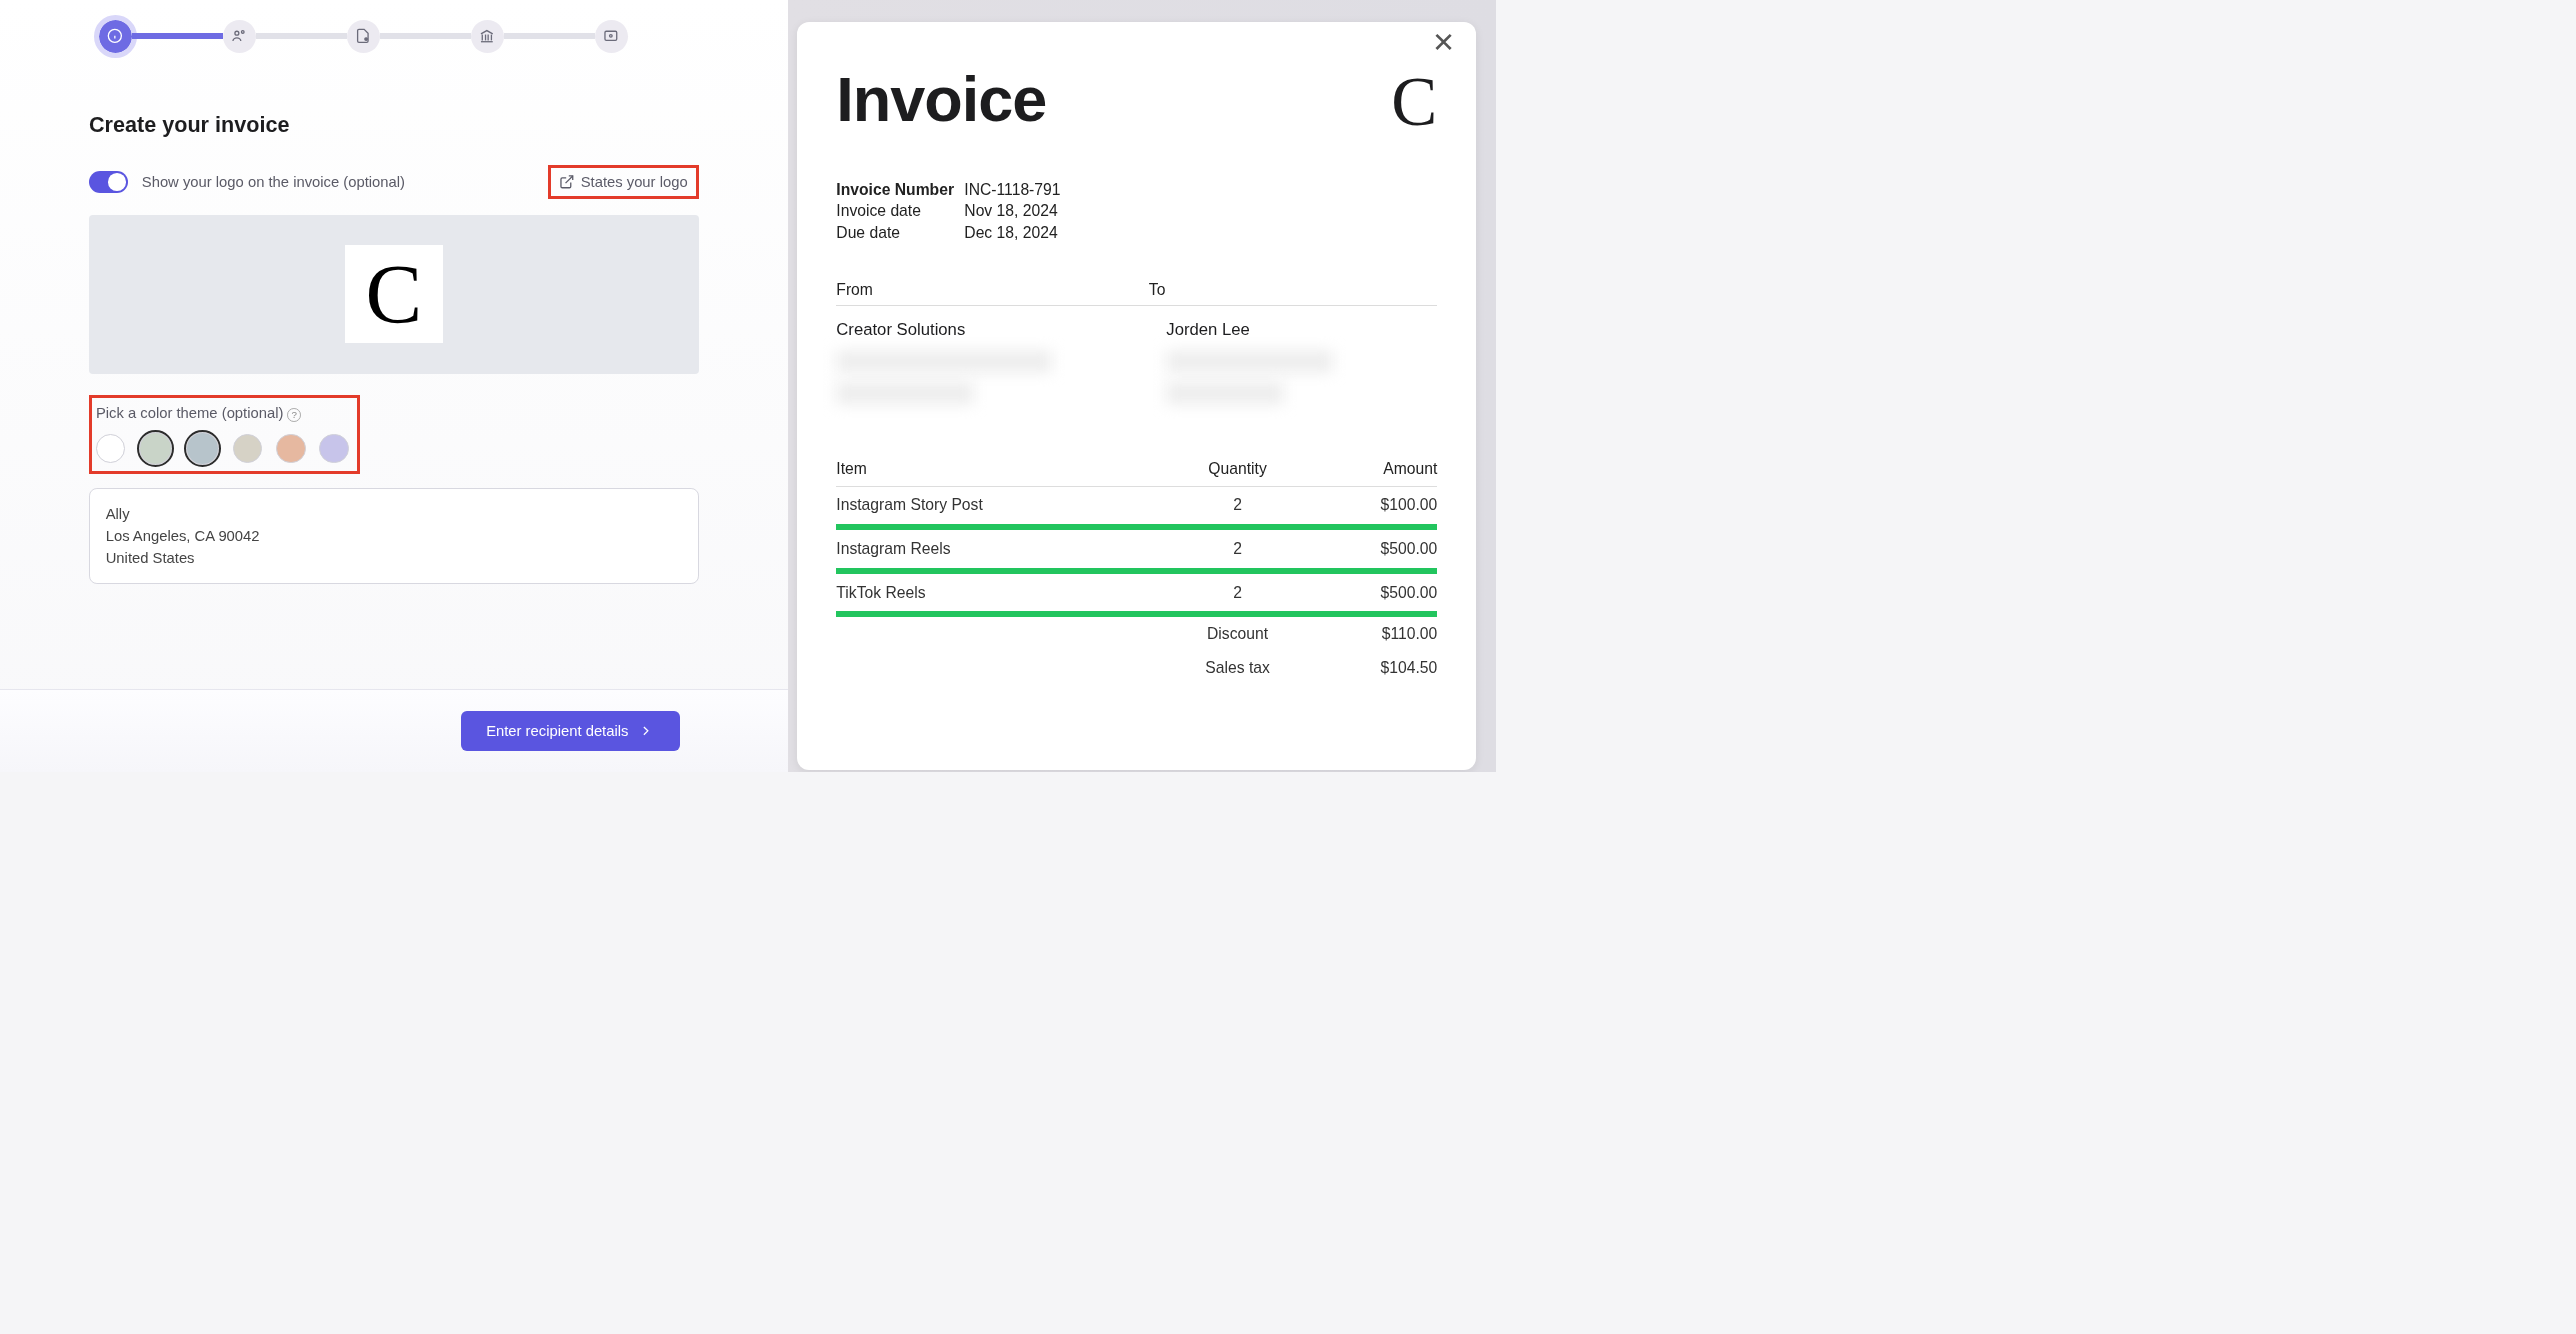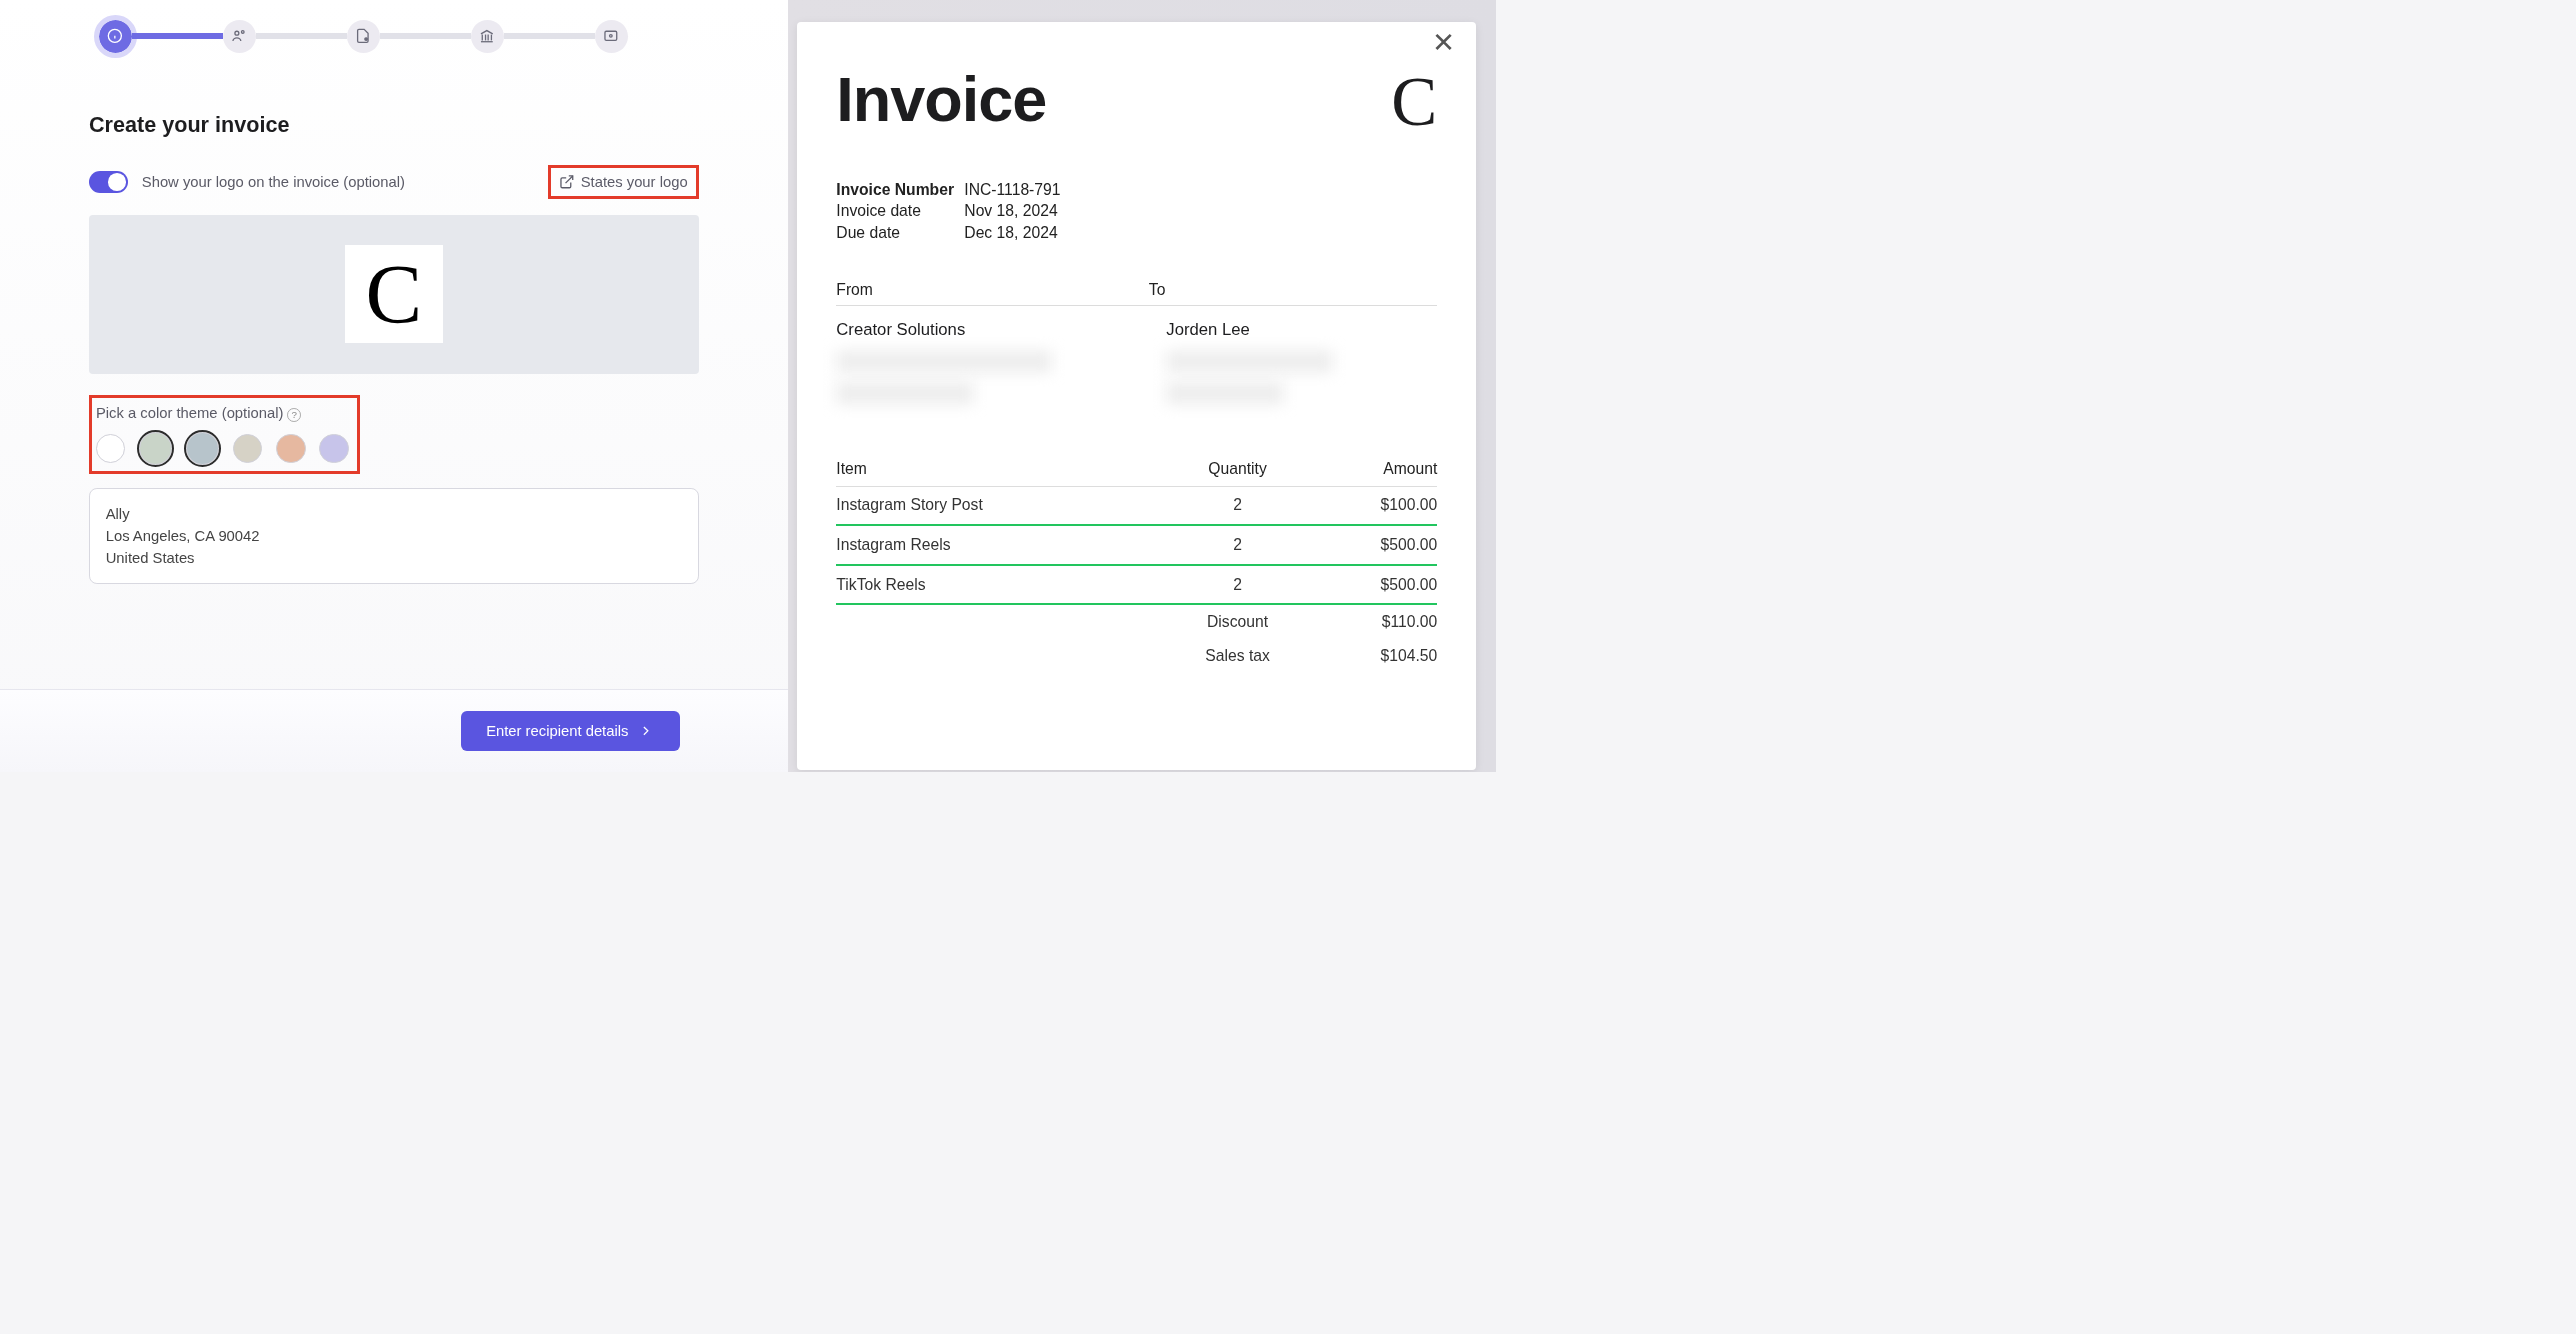--- a/index.html
+++ b/index.html
@@ -106,21 +106,21 @@
   .right-pane {
     flex: 1;
     background: linear-gradient(90deg, #e1dfe4, #dedde3);
     position: relative;
     padding: 9.8px 19.7px 0 9.8px;
   }
   .close-x {
     position: absolute; top: 25.6px; right: 41px; font-size: 27.6px; color: #555; cursor: pointer;
   }
   .doc {
-    background: #fff; border-radius: 4px;
+    background: #fff; border-radius: 12px;
     width: 679px; height: 748px; margin-top: 11.8px;
     padding: 41px 39px 16px 39px;
     box-shadow: 0 2px 9.8px rgba(0,0,0,0.08);
   }
   .doc-head {
     display: flex; justify-content: space-between; align-items: flex-start;
     margin-bottom: 39px;
   }
   .doc-title { font-size: 63px; font-weight: 700; letter-spacing: -1px; }
   .doc-logo-c { font-family: "Times New Roman", serif; font-size: 69px; }
@@ -132,21 +132,21 @@
   .ft-row { display: flex; justify-content: space-between; font-size: 15.7px; color:#222; margin-bottom:5.9px;}
   .ft-divider { border-top: 1px solid #dcdcdc; margin: 5.9px 0 13.8px 0; }
   .blur-block { filter: blur(6.9px); background:#eee; height: 23.6px; width: 216px; margin-bottom:7.9px;}
   .parties { display: flex; gap: 59px; margin-bottom: 39px; margin-top: 12px;}
   .party { flex:1;}
   .party-name { font-size: 16.7px; margin-bottom: 9.8px;}
   .items-table { width: 100%; border-collapse: collapse; font-size: 15.7px;}
   .items-table th { text-align: left; font-weight: 500; color:#222; padding: 7.9px 0; border-bottom:1px solid #ddd;}
   .items-table th.qty { text-align:center;}
   .items-table th.amt { text-align:right;}
-  .items-table td { padding: 9.8px 0; border-bottom:2px solid #22c55e; color:#333;}
+  .items-table td { padding: 9.8px 0; border-bottom:6px solid #22c55e; color:#333;}
   .items-table td.qty { text-align:center;}
   .items-table td.amt { text-align:right;}
   .totals td { border: none; padding: 7.9px 0;}
   .icon-svg { width: 15.7px; height:15.7px; }
   .help-circ { display:inline-block; width:13.8px;height:13.8px;border:1px solid #aaa;border-radius:50%;font-size:9.8px;line-height:12.8px;text-align:center;color:#888;margin-left:3.9px;}
 </style>
 </head>
 <body>
 
 <div class="left-pane">

